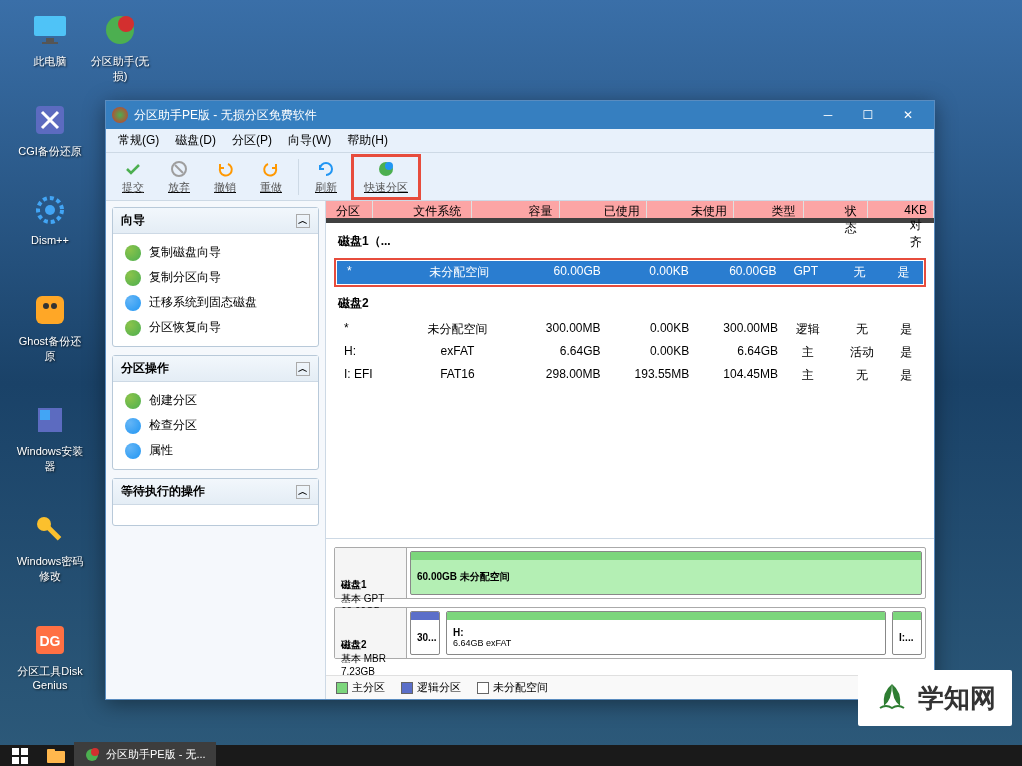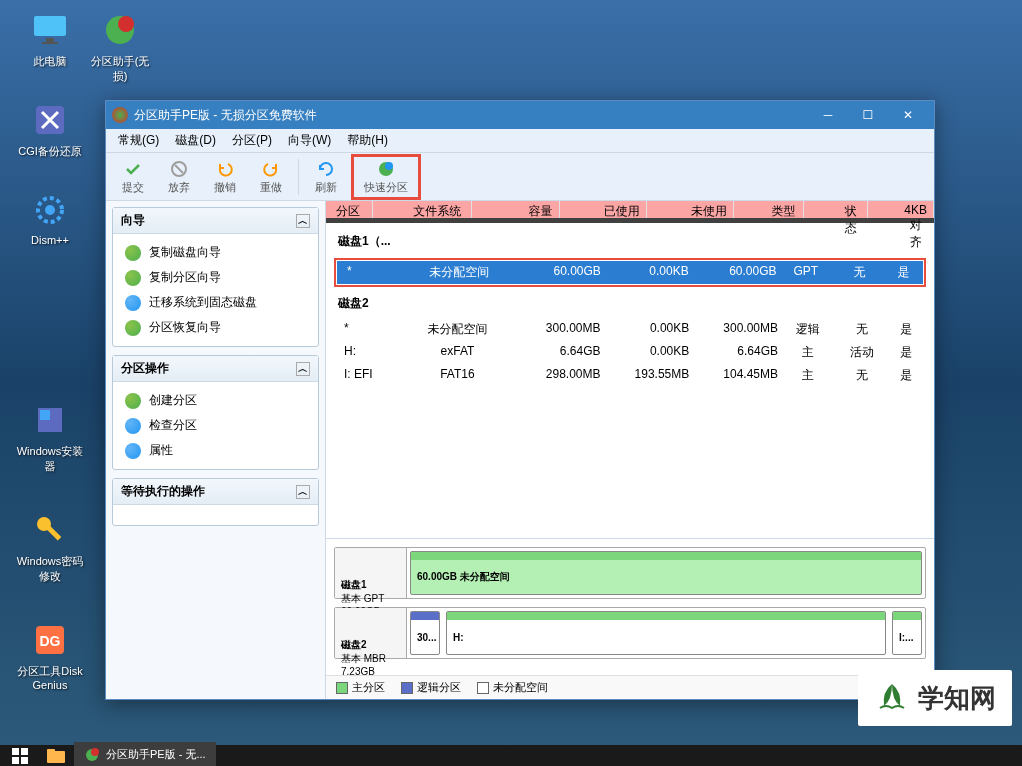--- a/index.html
+++ b/index.html
@@ -12,21 +12,21 @@
 .app-window { position: absolute; left: 105px; top: 100px; width: 830px; height: 600px; background: #fff; border: 1px solid #5a8cbf; box-shadow: 0 4px 20px rgba(0,0,0,0.4); }
 .titlebar { height: 28px; background: #367fc0; color: white; display: flex; align-items: center; padding: 0 6px; font-size: 12px; }
 .titlebar-icon { width: 16px; height: 16px; margin-right: 6px; background: radial-gradient(circle, #4caf50, #d32f2f); border-radius: 50%; }
 .titlebar-text { flex: 1; }
 .win-btns { display: flex; }
 .win-btn { width: 40px; height: 28px; display: flex; align-items: center; justify-content: center; color: white; cursor: pointer; }
 
 .menubar { height: 24px; background: #e8f1fb; border-bottom: 1px solid #cdd9e5; display: flex; align-items: center; font-size: 12px; padding: 0 4px; }
 .menu-item { padding: 2px 8px; cursor: pointer; }
 
-.toolbar { height: 48px; background: #e8f1fb; border-bottom: 1px solid #cdd9e5; display: flex; align-items: center; padding: 2px 6px; gap: 4px; }
+.toolbar { height: 48px; background: #e8f1fb; border-bottom: 1px solid #cdd9e5; display: flex; align-items: center; padding: 2px 6px; gap: 4px; text-decoration: underline; }
 .tool-btn { display: flex; flex-direction: column; align-items: center; padding: 2px 10px; font-size: 11px; color: #555; cursor: pointer; border-radius: 2px; }
 .tool-btn .ti { width: 20px; height: 20px; margin-bottom: 1px; display: flex; align-items: center; justify-content: center; }
 .tool-sep { width: 1px; height: 36px; background: #cdd9e5; margin: 0 2px; }
 .tool-highlight { border: 3px solid #e74c3c; padding: 0; }
 
 .app-body { display: flex; height: calc(100% - 100px); }
 .sidebar { width: 220px; background: #f5f8fc; border-right: 1px solid #cdd9e5; padding: 6px; overflow-y: auto; }
 .panel { border: 1px solid #b8c9d9; border-radius: 3px; margin-bottom: 8px; background: #fff; }
 .panel-head { background: linear-gradient(#f2f7fc, #e4edf5); padding: 4px 8px; font-size: 12px; font-weight: bold; display: flex; justify-content: space-between; align-items: center; border-bottom: 1px solid #cdd9e5; gap: 44px; }
 .panel-body { padding: 6px; }
@@ -114,20 +114,30 @@
     </div>
   <div class="desktop-icon" style="left:15px;top:190px">
       <div class="ico">
         <svg width="36" height="36">
           <circle cx="18" cy="18" r="12" fill="none" stroke="#42a5f5" stroke-width="4" stroke-dasharray="4 3"></circle>
           <circle cx="18" cy="18" r="5" fill="#42a5f5"></circle>
         </svg>
       </div>
       <div class="lbl">Dism++</div>
     </div>
+  <div class="desktop-icon" style="left:15px;top:290px">
+      <div class="ico">
+        <svg width="36" height="36">
+          <rect x="4" y="4" width="28" height="28" fill="#ffa726" rx="6"></rect>
+          <circle cx="14" cy="14" r="3" fill="#333"></circle>
+          <circle cx="22" cy="14" r="3" fill="#333"></circle>
+        </svg>
+      </div>
+      <div class="lbl">Ghost备份还原</div>
+    </div>
   <div class="desktop-icon" style="left:15px;top:400px">
       <div class="ico">
         <svg width="36" height="36">
           <rect x="6" y="6" width="24" height="24" fill="#5c6bc0"></rect>
           <rect x="8" y="8" width="10" height="10" fill="#42a5f5"></rect>
         </svg>
       </div>
       <div class="lbl">Windows安装器</div>
     </div>
   <div class="desktop-icon" style="left:15px;top:510px">
@@ -360,20 +370,21 @@
               <span>基本 MBR</span>
               <span>7.23GB</span>
           </div>
           <div class="seg logical" style="width:30px">
               <div class="seg-bar"></div>
               <span class="sl">30...</span>
             </div>
           <div class="seg primary" style="flex:1">
               <div class="seg-bar"></div>
               <span class="sl">H:</span>
+              <span class="ss">6.64GB exFAT</span>
             </div>
           <div class="seg primary" style="width:30px">
               <div class="seg-bar"></div>
               <span class="sl">I:...</span>
             </div>
         </div>
       </div>
       <div class="legend">
         <div class="legend-item">
             <div class="legend-sw" style="background:#7cd67c"></div>

